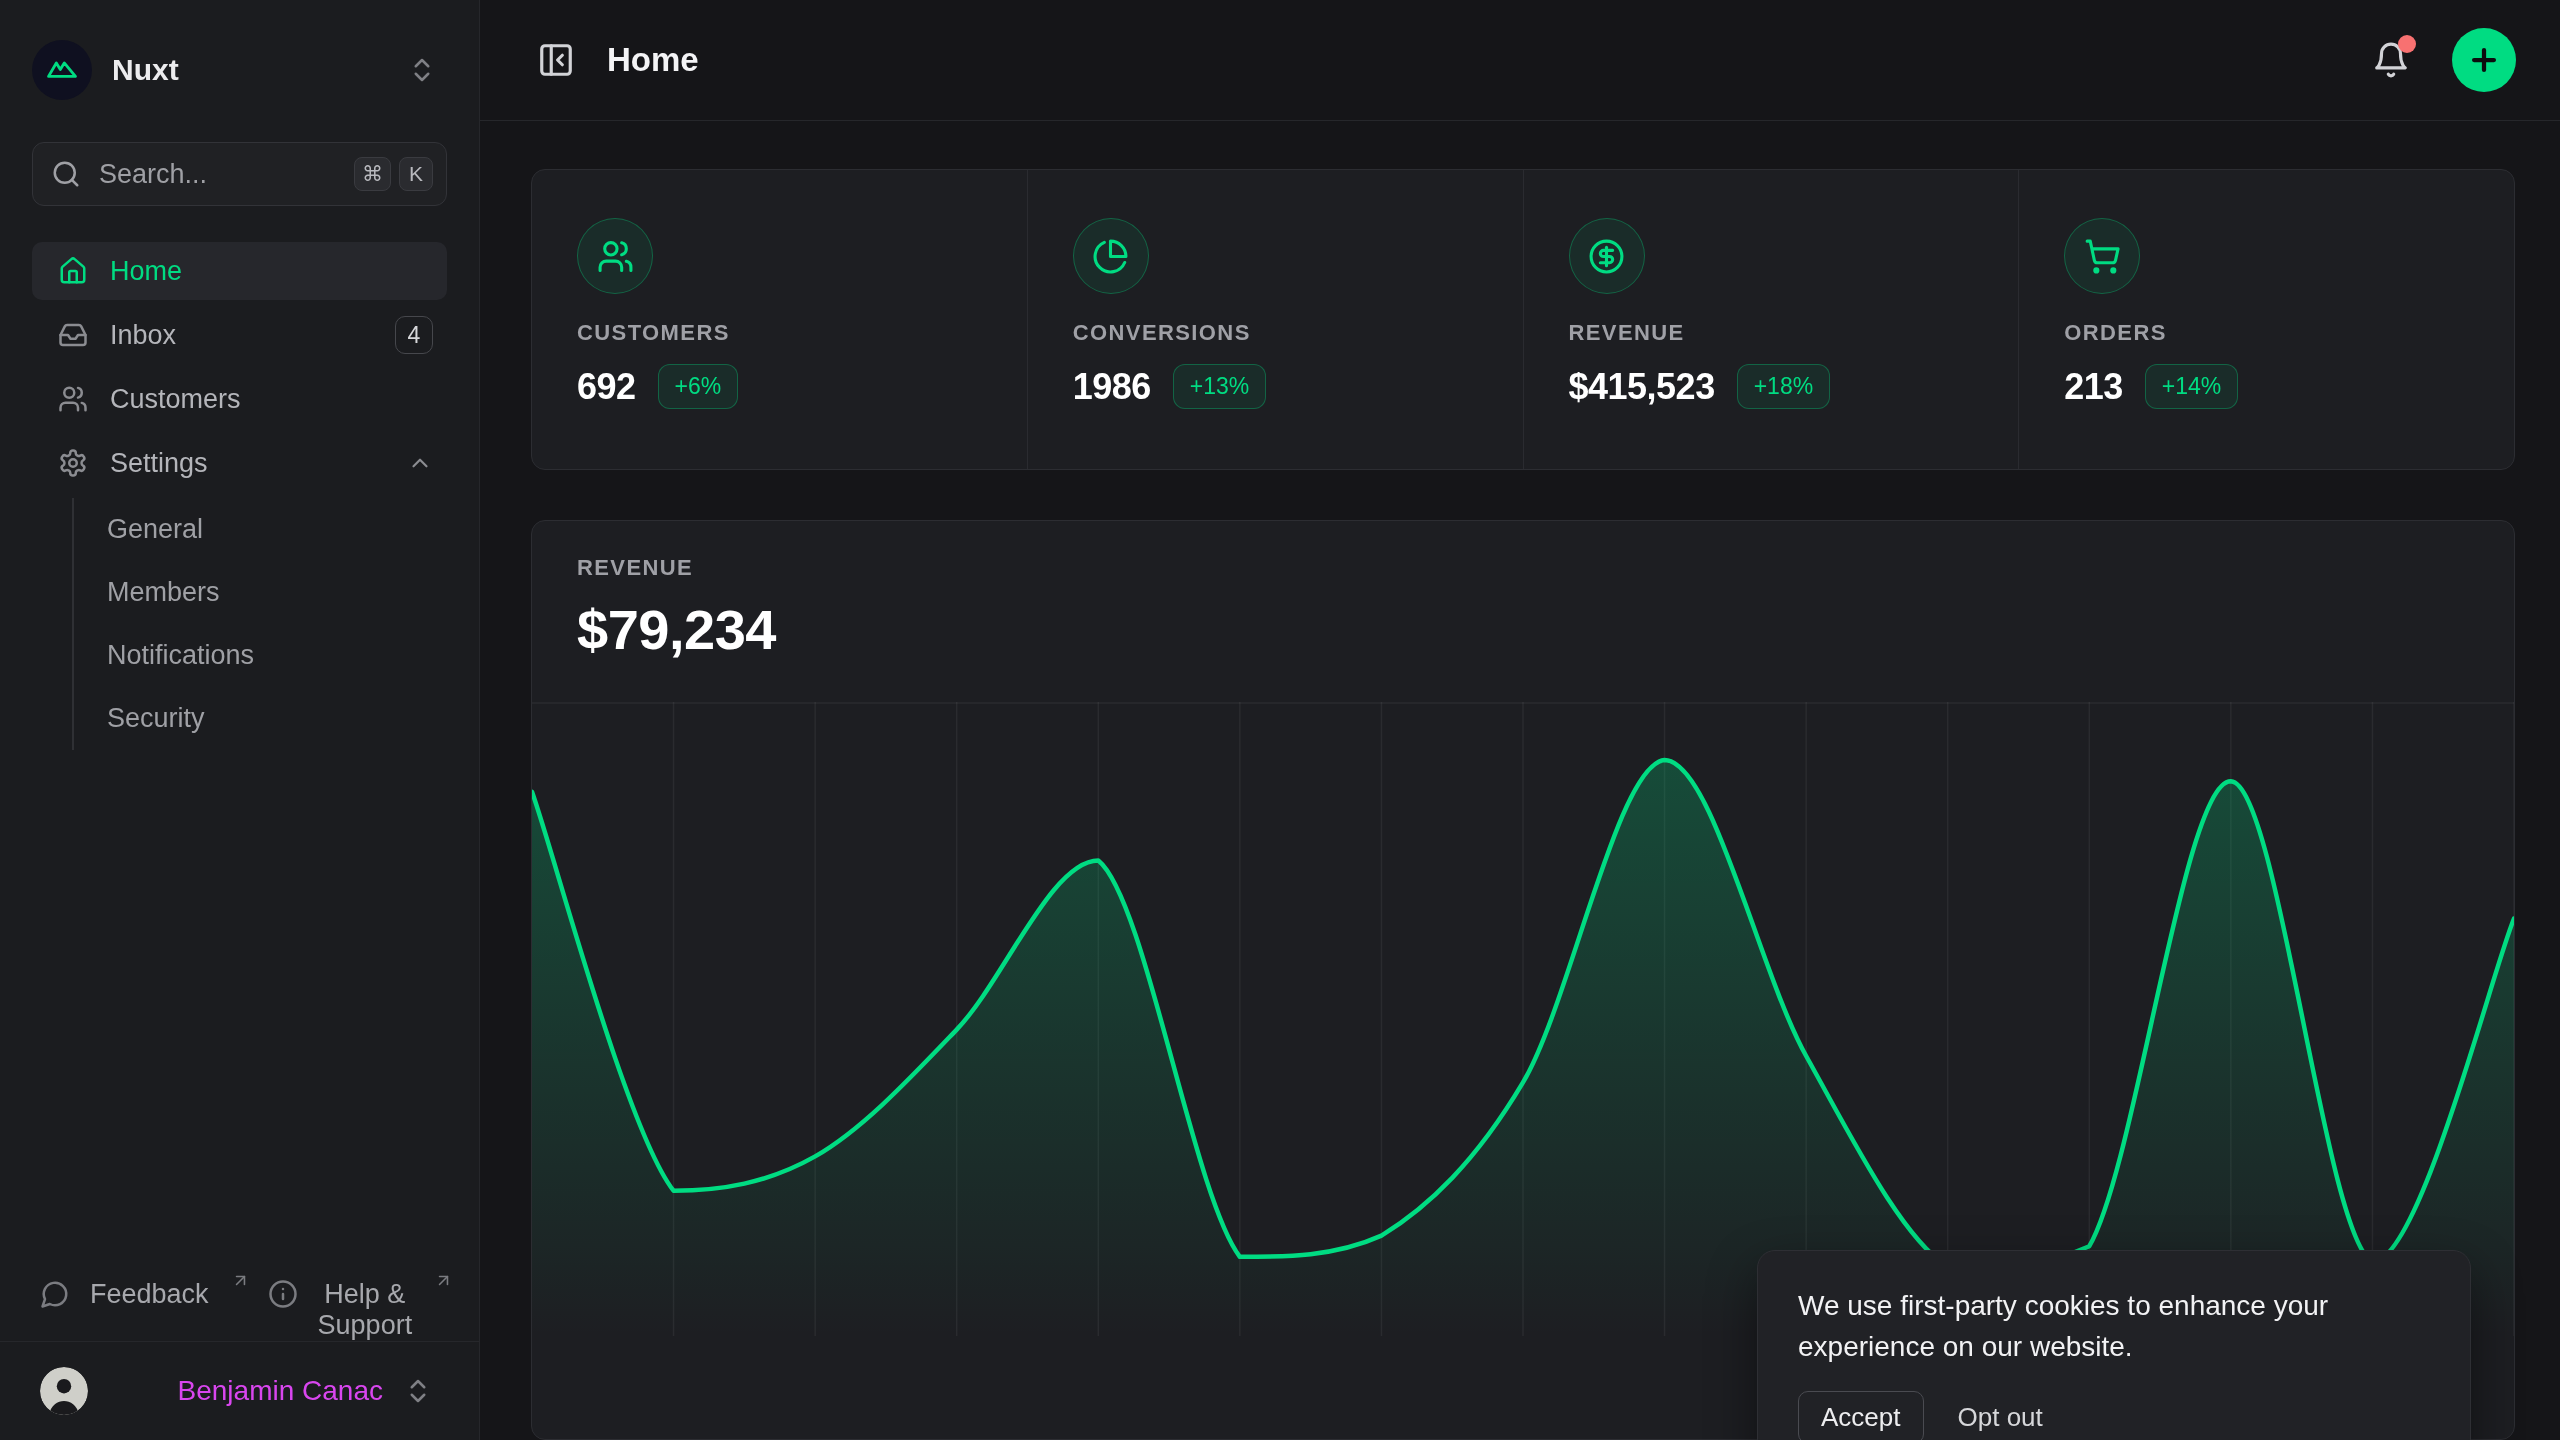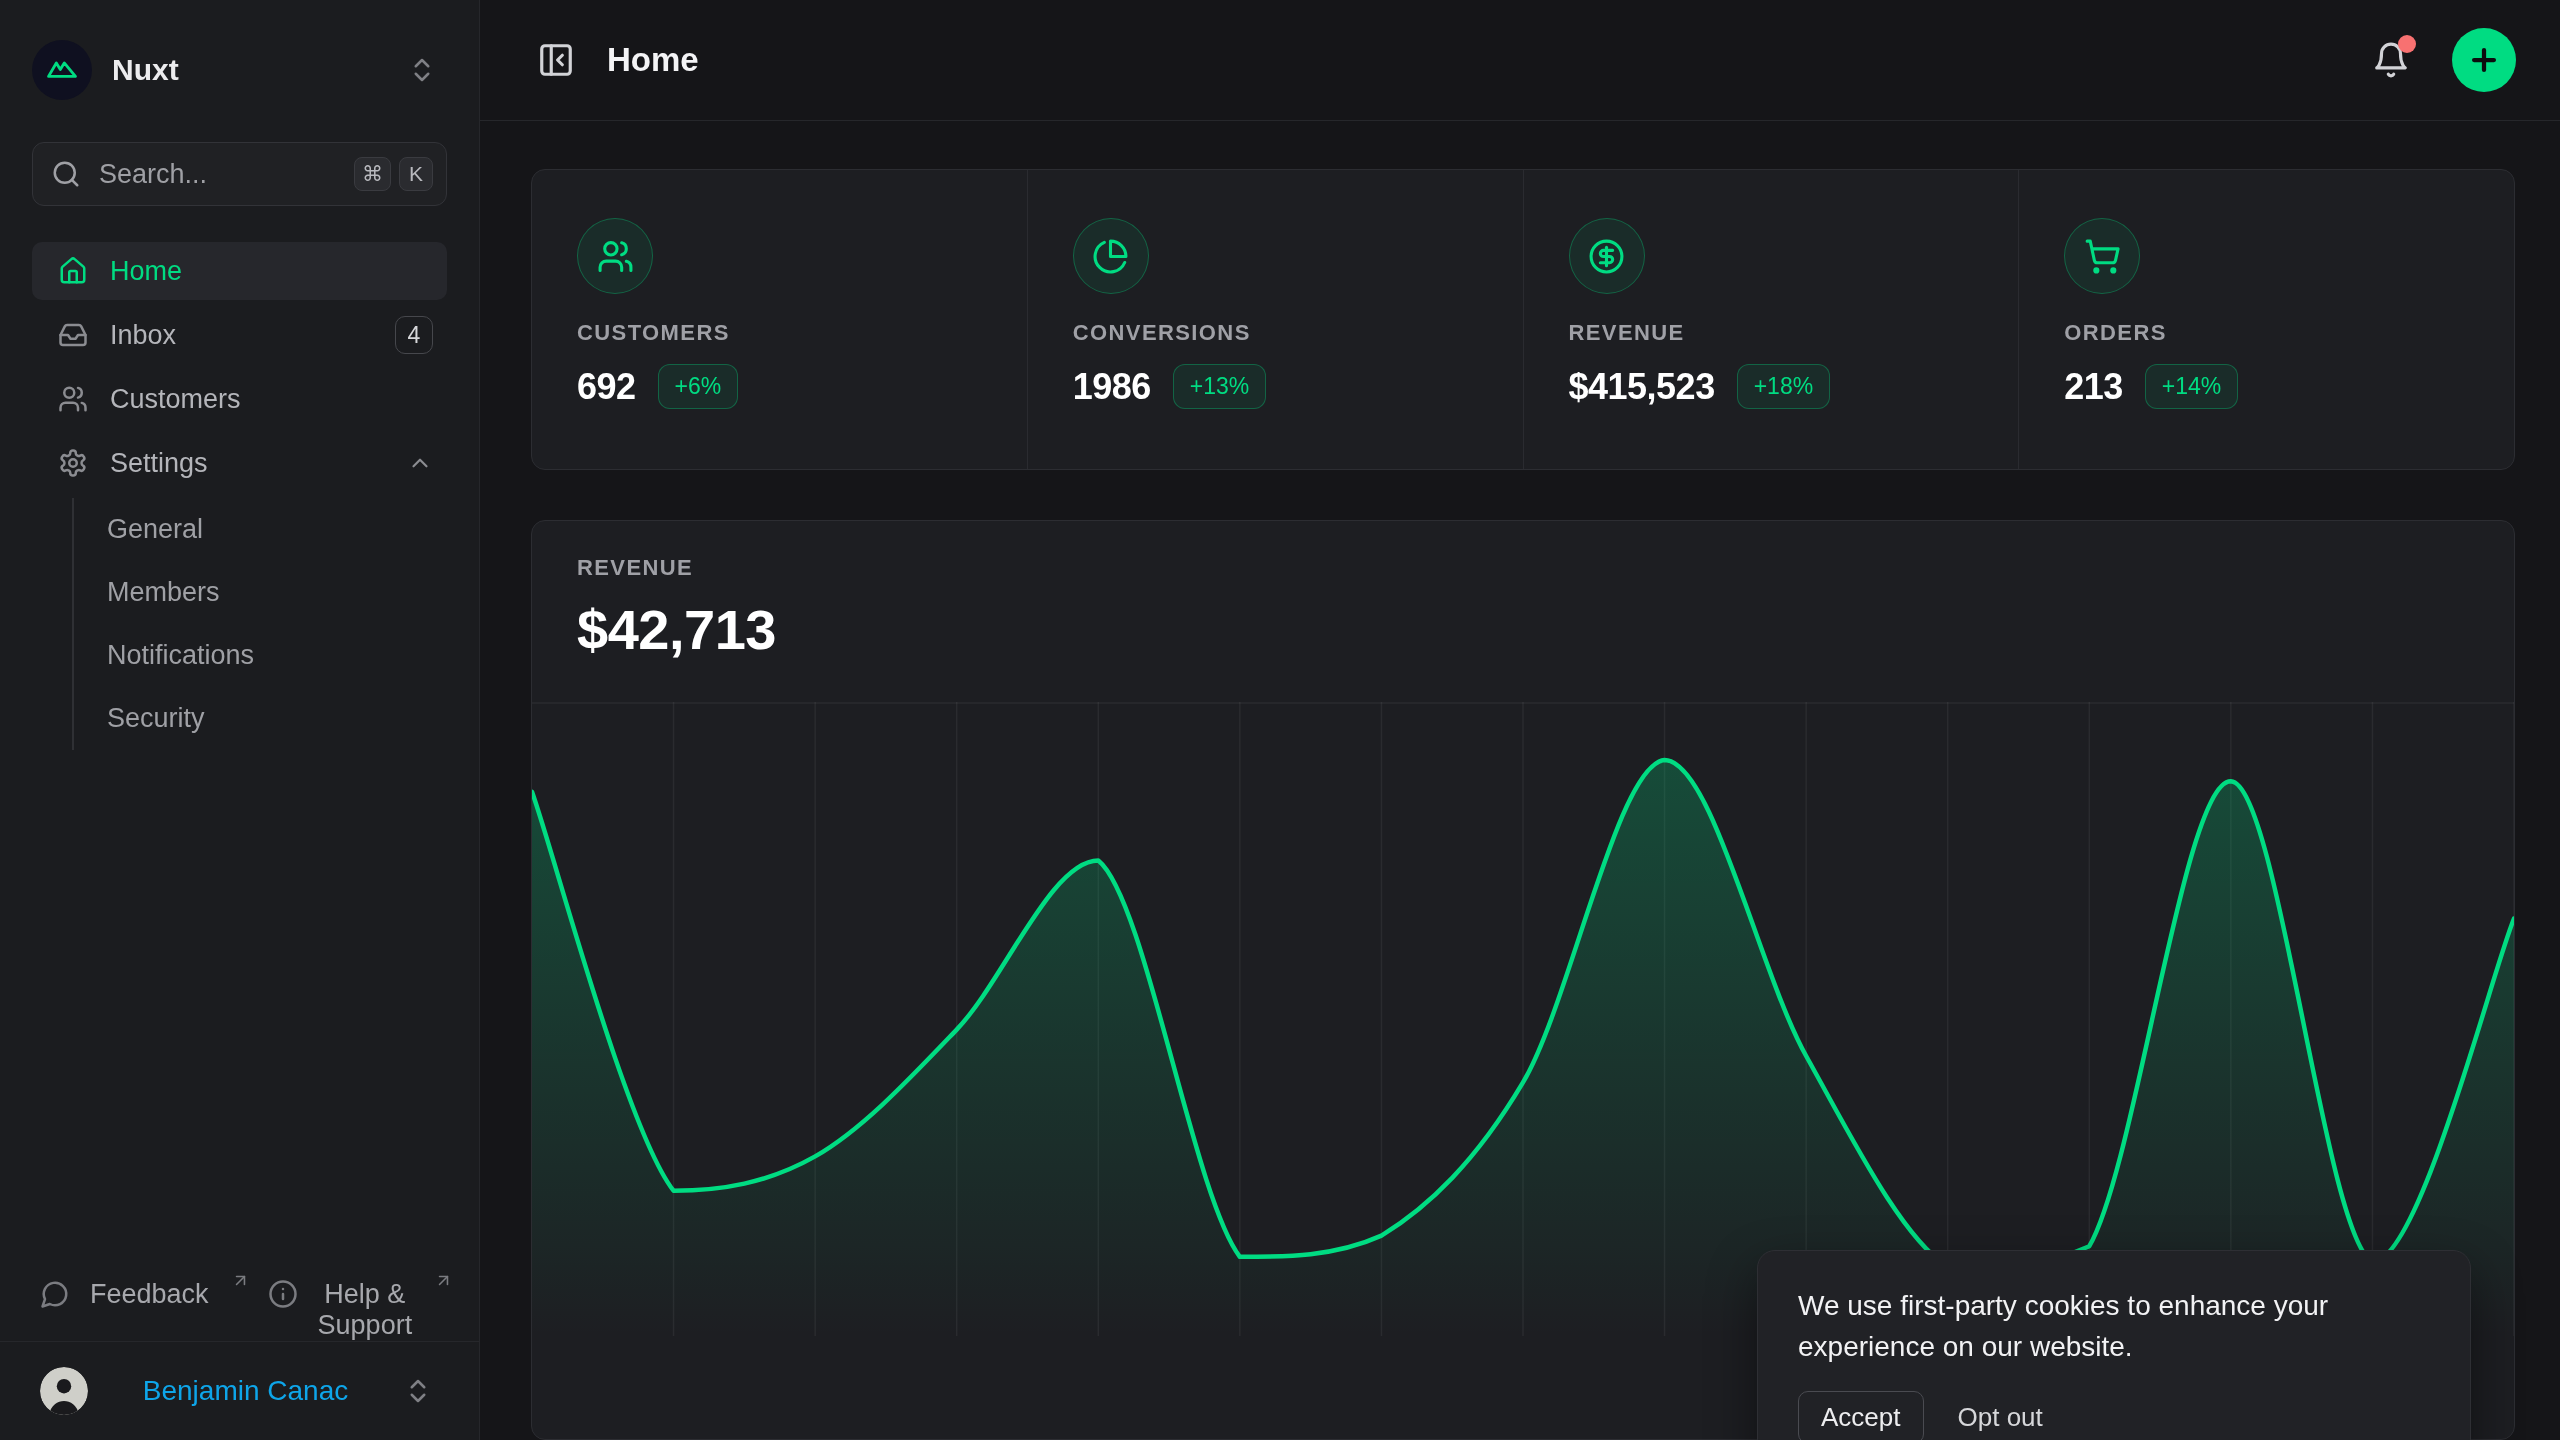--- a/index.html
+++ b/index.html
@@ -37,21 +37,21 @@
             font-weight:500;cursor:pointer;text-decoration:none}
   .sb-spacer{flex:1}
   .sb-footer{margin:0 32px 16px;display:flex;flex-direction:row;gap:2px}
   .foot-item{height:58px;display:flex;align-items:flex-start;gap:20px;color:#a7a8ad;font-size:27px;font-weight:500;
              cursor:pointer;padding:12px 8px 0;background:none;border:none;font-family:inherit}
   .foot-item .mi{width:30px;height:30px;color:#7b7c81;flex:none}
   .ext{width:19px;height:19px;color:#7b7c81;margin:-8px 0 0 2px}
   .user-row{border-top:1px solid #26272b;height:99px;display:flex;align-items:center;gap:20px;
             padding:0 46px 0 40px;cursor:pointer;background:none;border-left:none;border-right:none;border-bottom:none;font-family:inherit}
   .avatar{width:48px;height:48px;border-radius:50%;overflow:hidden;flex:none}
-  .user-name{flex:1;text-align:center;font-size:28px;font-weight:500;color:#0ea5e9}
+  .user-name{flex:1;text-align:right;font-size:28px;font-weight:500;color:#d946ef}
 
   
   .main{flex:1;display:flex;flex-direction:column;background:#151518;min-width:0}
   .hdr{height:121px;border-bottom:1px solid #26272b;display:flex;align-items:center;padding:0 44px 0 51px;flex:none}
   .hdr-left{display:flex;align-items:center;gap:26px;flex:1}
   .icon-btn{background:none;border:none;color:#d2d3d7;cursor:pointer;display:flex;align-items:center;
             justify-content:center;padding:6px;font-family:inherit}
   .icon-btn svg{width:38px;height:38px}
   .hdr-title{font-size:33px;font-weight:700;color:#f4f4f6}
   .bell-wrap{position:relative}
@@ -315,21 +315,21 @@
           <div class="stat-label">ORDERS</div>
           <div class="stat-row">
             <span class="stat-value">213</span>
             <span class="stat-badge">+14%</span>
           </div>
         </div>
       </section>
 
       <section class="panel revenue">
         <div class="rev-label">REVENUE</div>
-        <div class="rev-value">$42,713</div>
+        <div class="rev-value">$79,234</div>
         <div class="chart">
           <svg viewBox="0 0 1983 634" preserveAspectRatio="none">
             <defs>
               <linearGradient id="areaGrad" x1="0" y1="0" x2="0" y2="1">
                 <stop offset="0" stop-color="#00dc82" stop-opacity="0.24"></stop>
                 <stop offset="0.85" stop-color="#00dc82" stop-opacity="0.04"></stop>
                 <stop offset="1" stop-color="#00dc82" stop-opacity="0"></stop>
               </linearGradient>
             </defs>
             <g class="gridlines">

